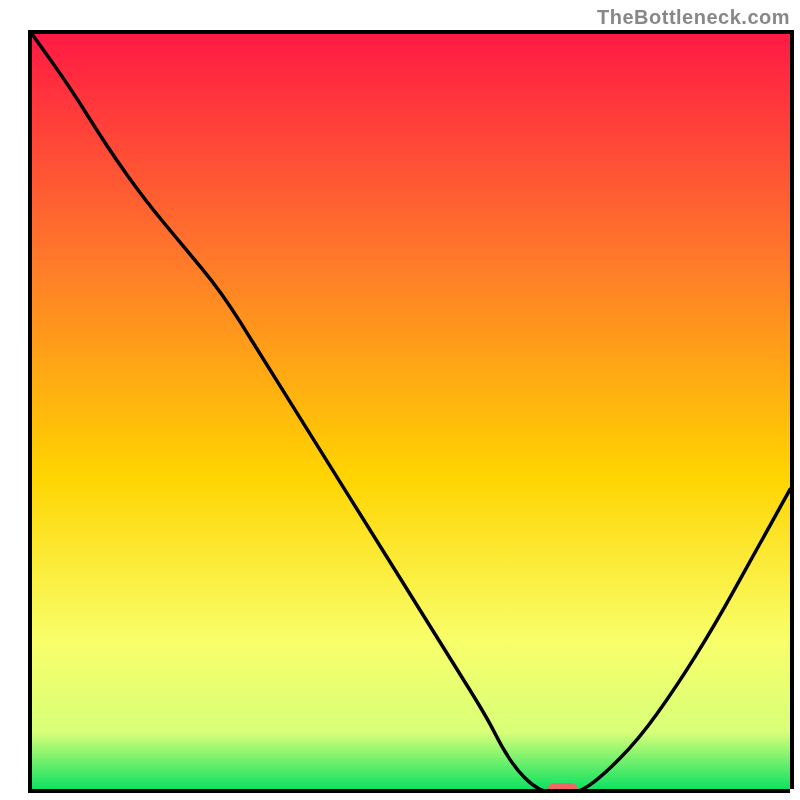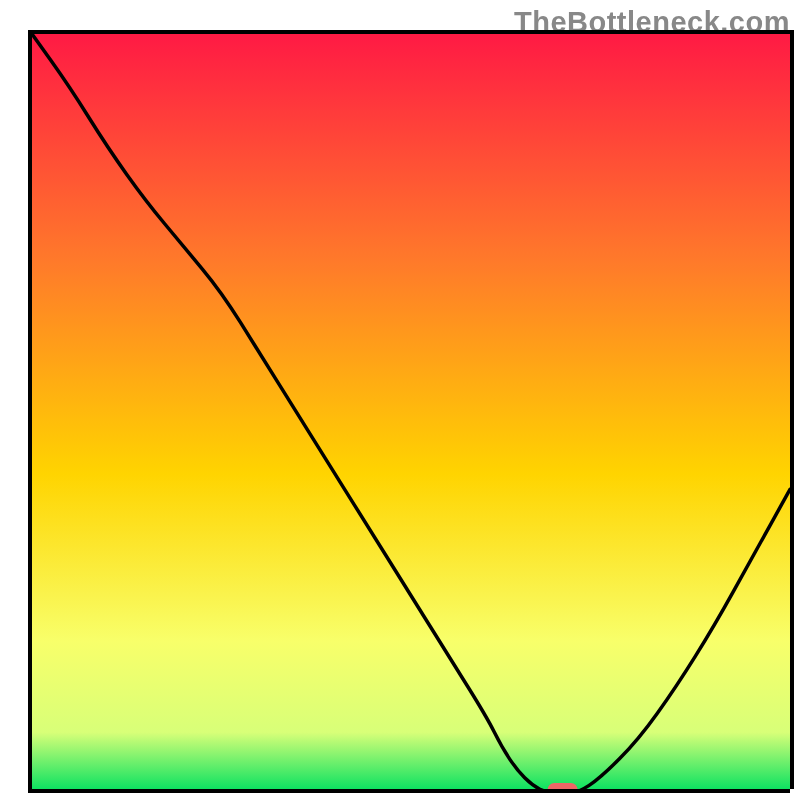--- a/index.html
+++ b/index.html
@@ -1,18 +1,18 @@
 <!DOCTYPE html>
 <html><head>
 <meta charset="utf-8">
 <style>
   * { margin: 0; padding: 0; box-sizing: border-box; }
   body { width: 800px; height: 800px; overflow: hidden; background: #fff; font-family: Arial, sans-serif; }
   .chart-container { position: relative; width: 800px; height: 800px; }
-  .watermark { position: absolute; top: 6px; right: 10px; font-size: 29px; font-weight: bold; color: #888; letter-spacing: 0.5px; }
+  .watermark { position: absolute; top: 6px; right: 10px; font-size: 20px; font-weight: bold; color: #888; letter-spacing: 0.5px; }
   .plot-frame { position: absolute; left: 28px; top: 34px; width: 762px; height: 759px; border: 4px solid #000; border-top: none; border-right: none; }
   .plot-frame::before { content: ""; position: absolute; top: 0; right: -4px; width: 4px; height: 100%; background: #000; }
   .plot-frame::after { content: ""; position: absolute; top: -4px; left: -4px; right: -4px; height: 4px; background: #000; }
   svg.plot { position: absolute; left: 32px; top: 34px; width: 758px; height: 759px; }
 </style>
 </head>
 <body>
 
 <div class="chart-container">
 

